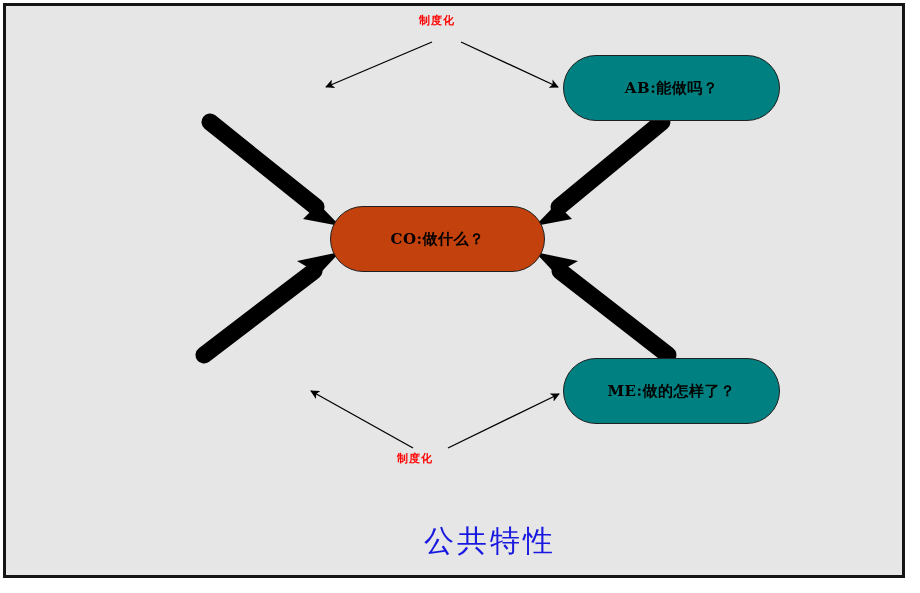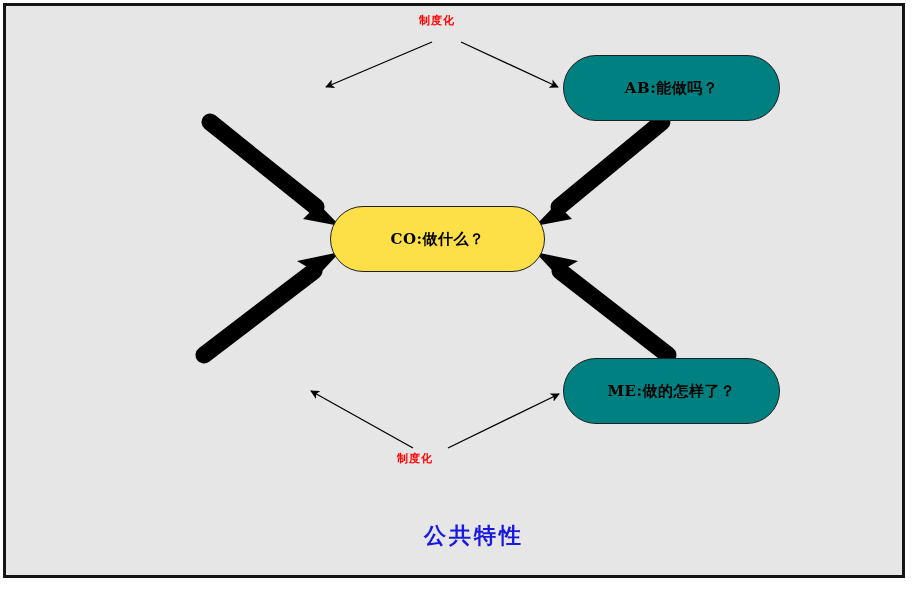--- a/index.html
+++ b/index.html
@@ -53,38 +53,38 @@
     font-family: "DejaVu Serif", serif;
     font-weight: bold;
     font-size: 15px;
     letter-spacing: 0.5px;
     white-space: nowrap;
   }
   .node-teal {
     background: #008080;
   }
   .node-white {
-    background: #fde047;
+    background: #c2410c;
     text-align: center;
   }
   .edge-label {
     position: absolute;
     color: #ff0000;
     font-family: Liberation Mono, monospace;
     font-weight: bold;
     font-size: 11px;
     white-space: nowrap;
     letter-spacing: 1px;
   }
   #diagram-title {
     position: absolute;
     color: #1818e0;
     font-family: "DejaVu Sans", sans-serif;
-    font-weight: bold;
-    font-size: 22px;
+    font-weight: normal;
+    font-size: 30px;
     letter-spacing: 3px;
     white-space: nowrap;
   }
 </style>
 </head>
 <body>
 
 <div id="canvas">
   <div id="frame"></div>
 

